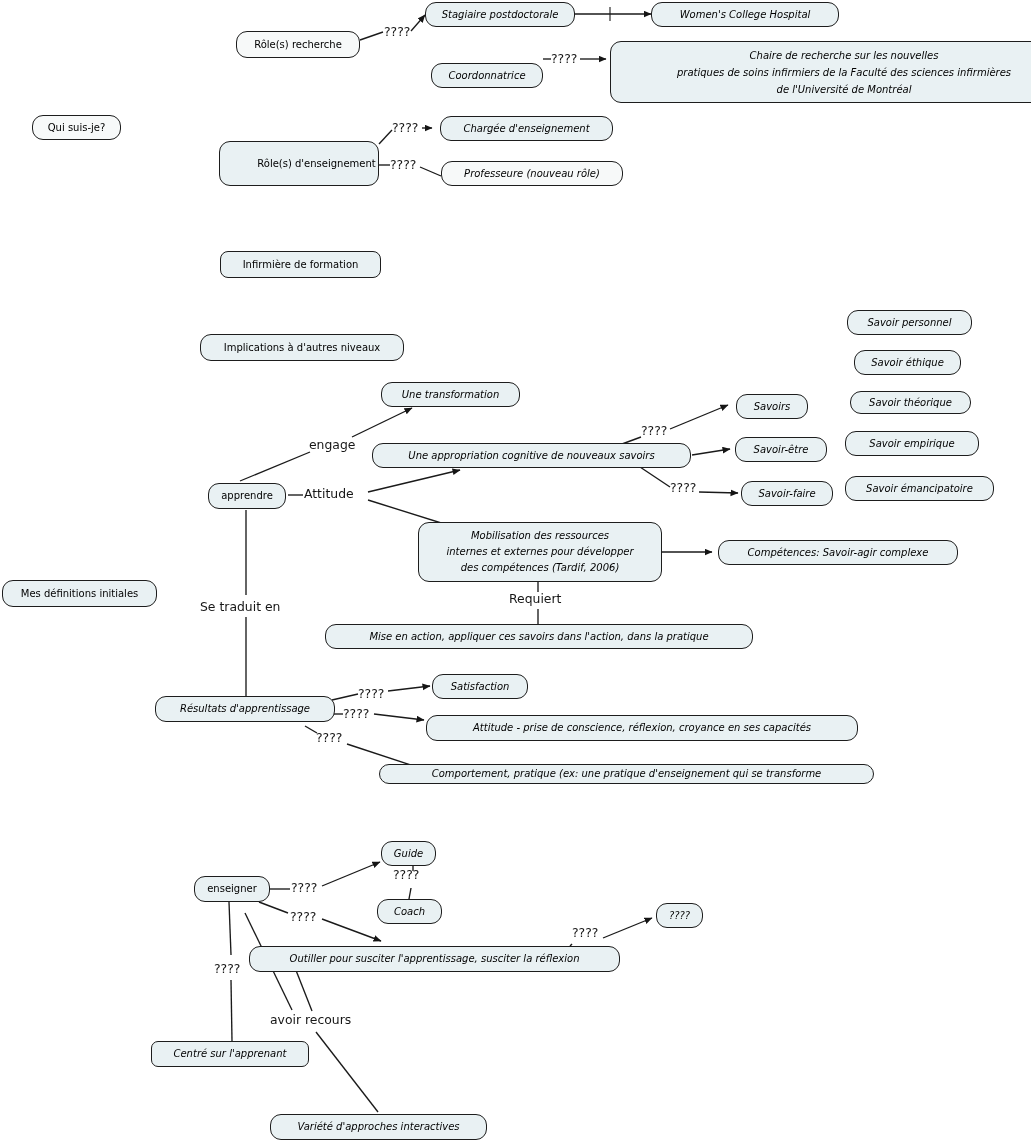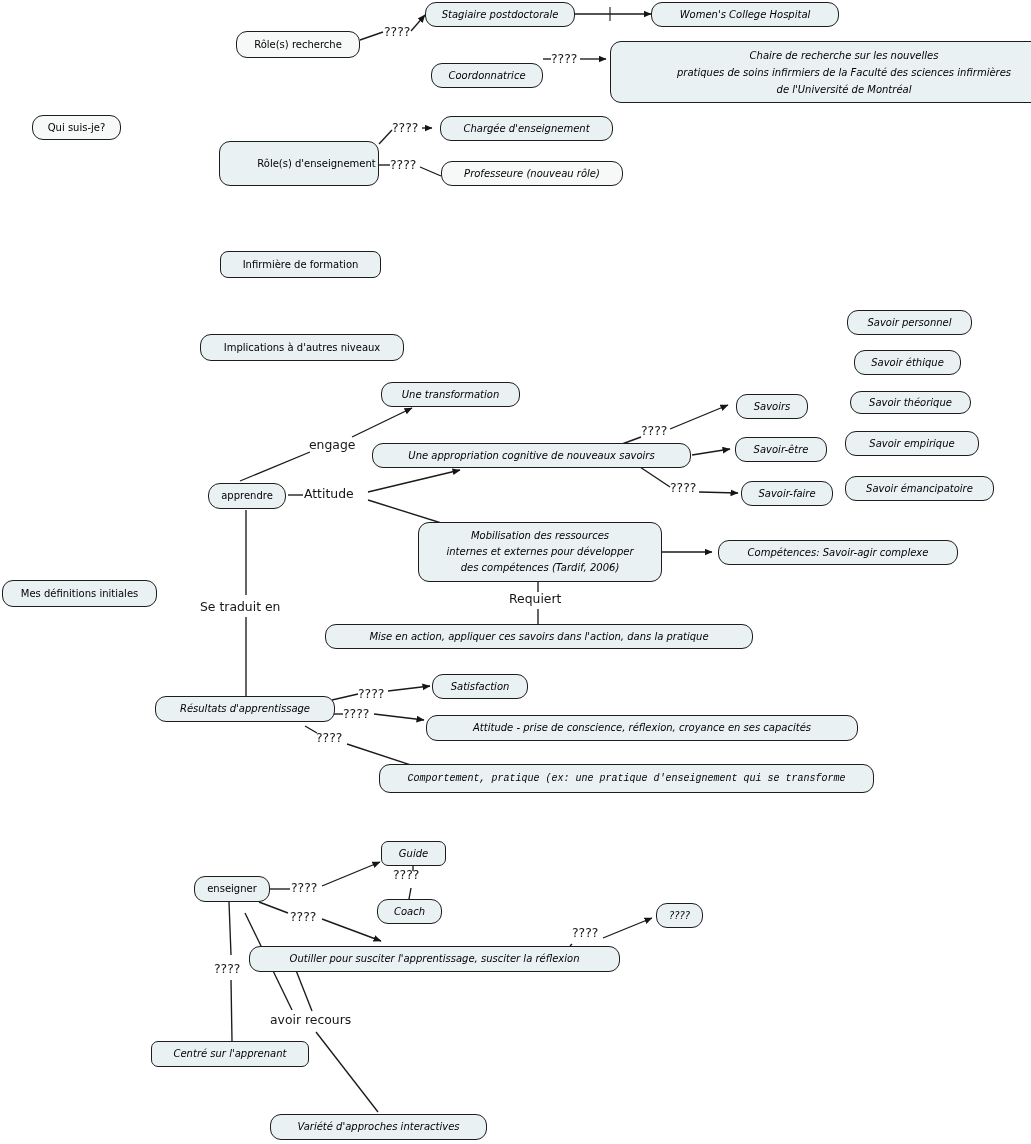--- a/index.html
+++ b/index.html
@@ -156,21 +156,21 @@
   <div class="node italic" style="left:440px; top:116px; width:173px; height:25px;">Chargée d'enseignement</div>
 
   <div class="node plain italic" style="left:441px; top:161px; width:182px; height:25px;">Professeure (nouveau rôle)</div>
 
   <div class="node" style="left:220px; top:251px; width:161px; height:27px;border-radius:8px;">Infirmière de formation</div>
 
   <div class="node" style="left:200px; top:334px; width:204px; height:27px;">Implications à d'autres niveaux</div>
 
   <div class="node" style="left:2px; top:580px; width:155px; height:27px;">Mes définitions initiales</div>
 
-  <div class="node" style="left:208px; top:483px; width:78px; height:26px;border-radius:12px;">apprendre</div>
+  <div class="node" style="left:208px; top:483px; width:78px; height:26px;">apprendre</div>
 
   <div class="node italic" style="left:381px; top:382px; width:139px; height:25px;">Une transformation</div>
 
   <div class="node italic" style="left:372px; top:443px; width:319px; height:25px;">Une appropriation cognitive de nouveaux savoirs</div>
 
   <div class="node italic" style="left:736px; top:394px; width:72px; height:25px;">Savoirs</div>
 
   <div class="node italic" style="left:735px; top:437px; width:92px; height:25px;">Savoir-être</div>
 
   <div class="node italic" style="left:741px; top:481px; width:92px; height:25px;">Savoir-faire</div>
@@ -190,25 +190,25 @@
   <div class="node italic" style="left:325px; top:624px; width:428px; height:25px;">Mise en action, appliquer ces savoirs dans l'action, dans la pratique</div>
 
   <div class="node italic" style="left:718px; top:540px; width:240px; height:25px;">Compétences: Savoir-agir complexe</div>
 
   <div class="node italic" style="left:155px; top:696px; width:180px; height:26px;">Résultats d'apprentissage</div>
 
   <div class="node italic" style="left:432px; top:674px; width:96px; height:25px;">Satisfaction</div>
 
   <div class="node italic" style="left:426px; top:715px; width:432px; height:26px;">Attitude - prise de conscience, réflexion, croyance en ses capacités</div>
 
-  <div class="node italic" style="left:379px; top:764px; width:495px; height:29px;font-family:Liberation Mono, monospace;">Comportement, pratique (ex: une pratique d'enseignement qui se transforme</div>
+  <div class="node italic" style="left:379px; top:764px; width:495px; height:20px;">Comportement, pratique (ex: une pratique d'enseignement qui se transforme</div>
 
   <div class="node" style="left:194px; top:876px; width:76px; height:26px;">enseigner</div>
 
-  <div class="node italic" style="left:381px; top:841px; width:65px; height:25px;border-radius:7px;">Guide</div>
+  <div class="node italic" style="left:381px; top:841px; width:55px; height:25px;">Guide</div>
 
   <div class="node italic" style="left:377px; top:899px; width:65px; height:25px;">Coach</div>
 
   <div class="node italic" style="left:249px; top:946px; width:371px; height:26px;">Outiller pour susciter l'apprentissage, susciter la réflexion</div>
 
   <div class="node italic" style="left:656px; top:903px; width:47px; height:25px;">????</div>
 
   <div class="node italic" style="left:151px; top:1041px; width:158px; height:26px;border-radius:7px;">Centré sur l'apprenant</div>
 
   <div class="node italic" style="left:270px; top:1114px; width:217px; height:26px;">Variété d'approches interactives</div>

